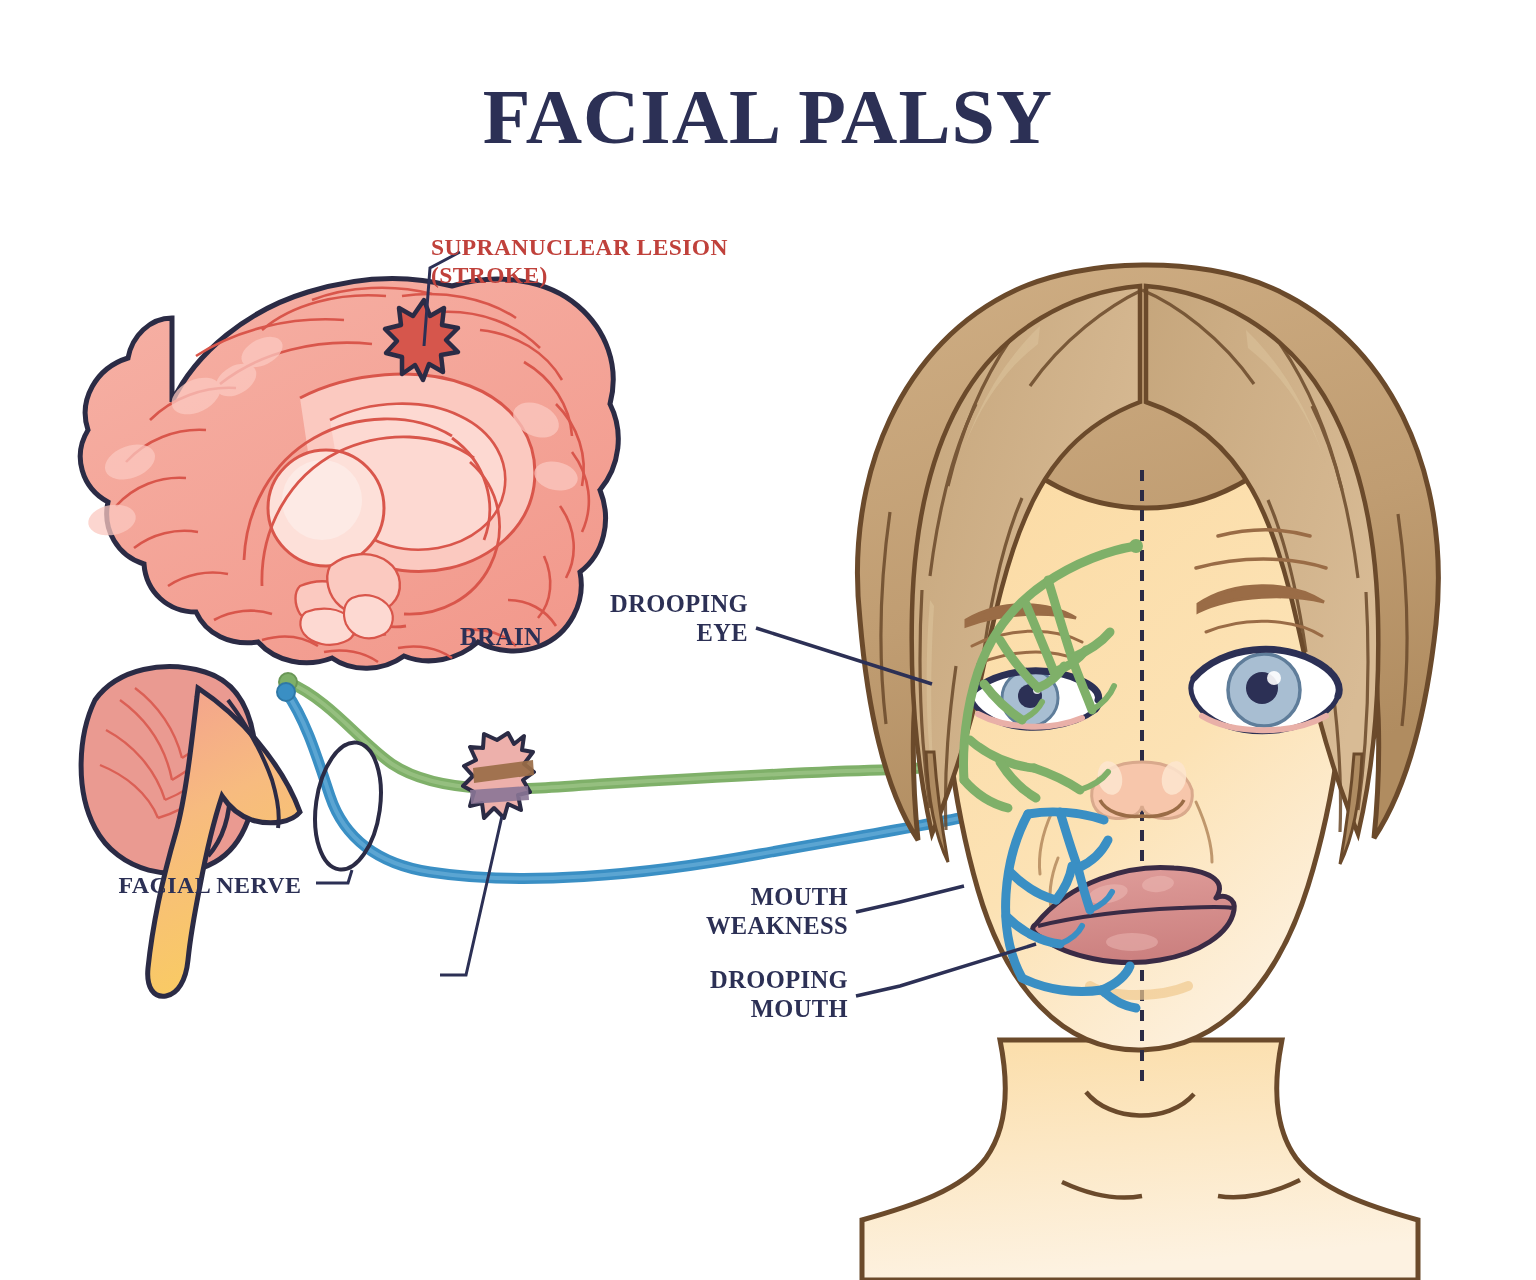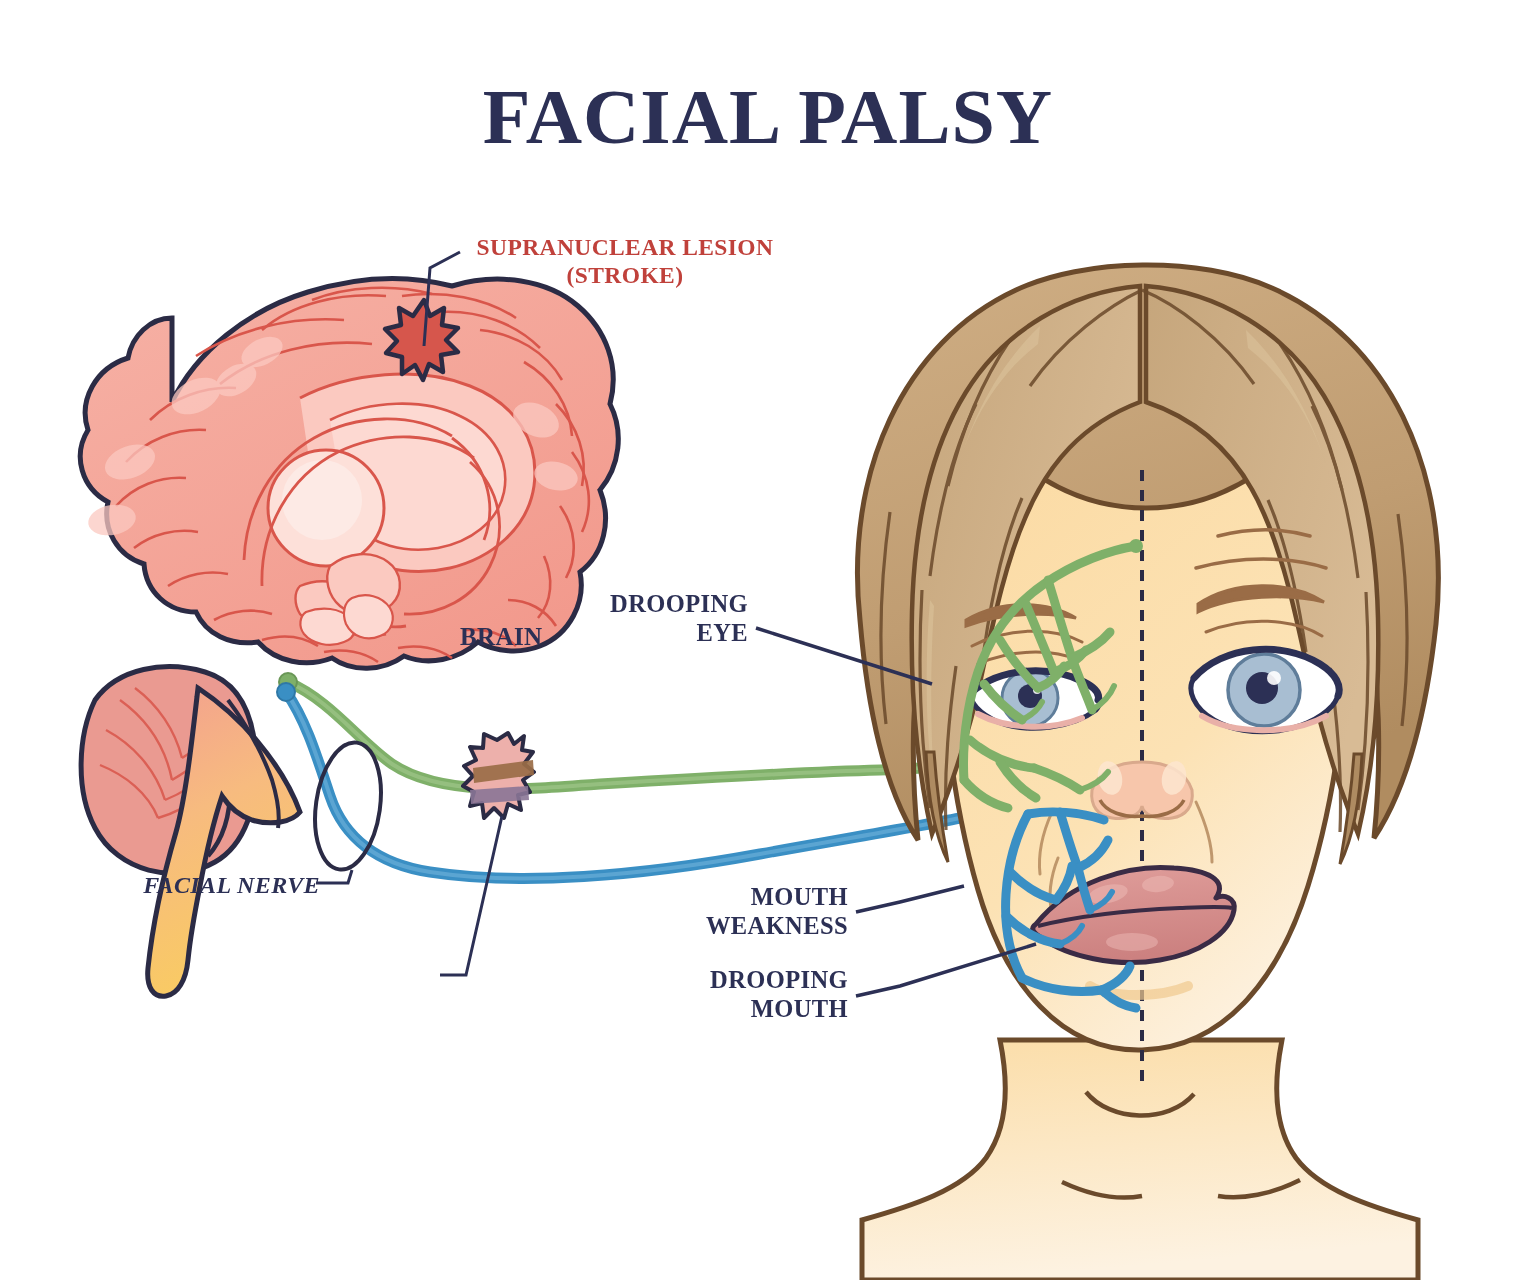--- a/index.html
+++ b/index.html
@@ -46,30 +46,30 @@
     width: 1536px;
     text-align: center;
     font-size: 78px;
     font-weight: bold;
     letter-spacing: 1px;
     color: #2c3055;
     font-family: "Liberation Serif", "DejaVu Serif", serif;
   }
 
   #label-supranuclear {
-    left: 455px; top: 234px; width: 340px;
-    text-align: center; font-size: 23.5px;
+    left: 431px; top: 234px; width: 340px;
+    text-align: left; font-size: 23.5px;
   }
   #label-brain {
     left: 460px; top: 622px; width: 140px;
     text-align: left; font-size: 25px;
   }
   #label-facial-nerve {
     left: 100px; top: 871px; width: 220px;
-    text-align: right; font-size: 24px; font-style: italic;
+    text-align: center; font-size: 24px;
   }
   #label-lesion-nerve {
     left: 95px; top: 960px; width: 345px;
     text-align: center; font-size: 24px;
   }
   #label-drooping-eye {
     left: 560px; top: 590px; width: 188px;
     text-align: right; font-size: 24.5px;
   }
   #label-facial-weakness {

